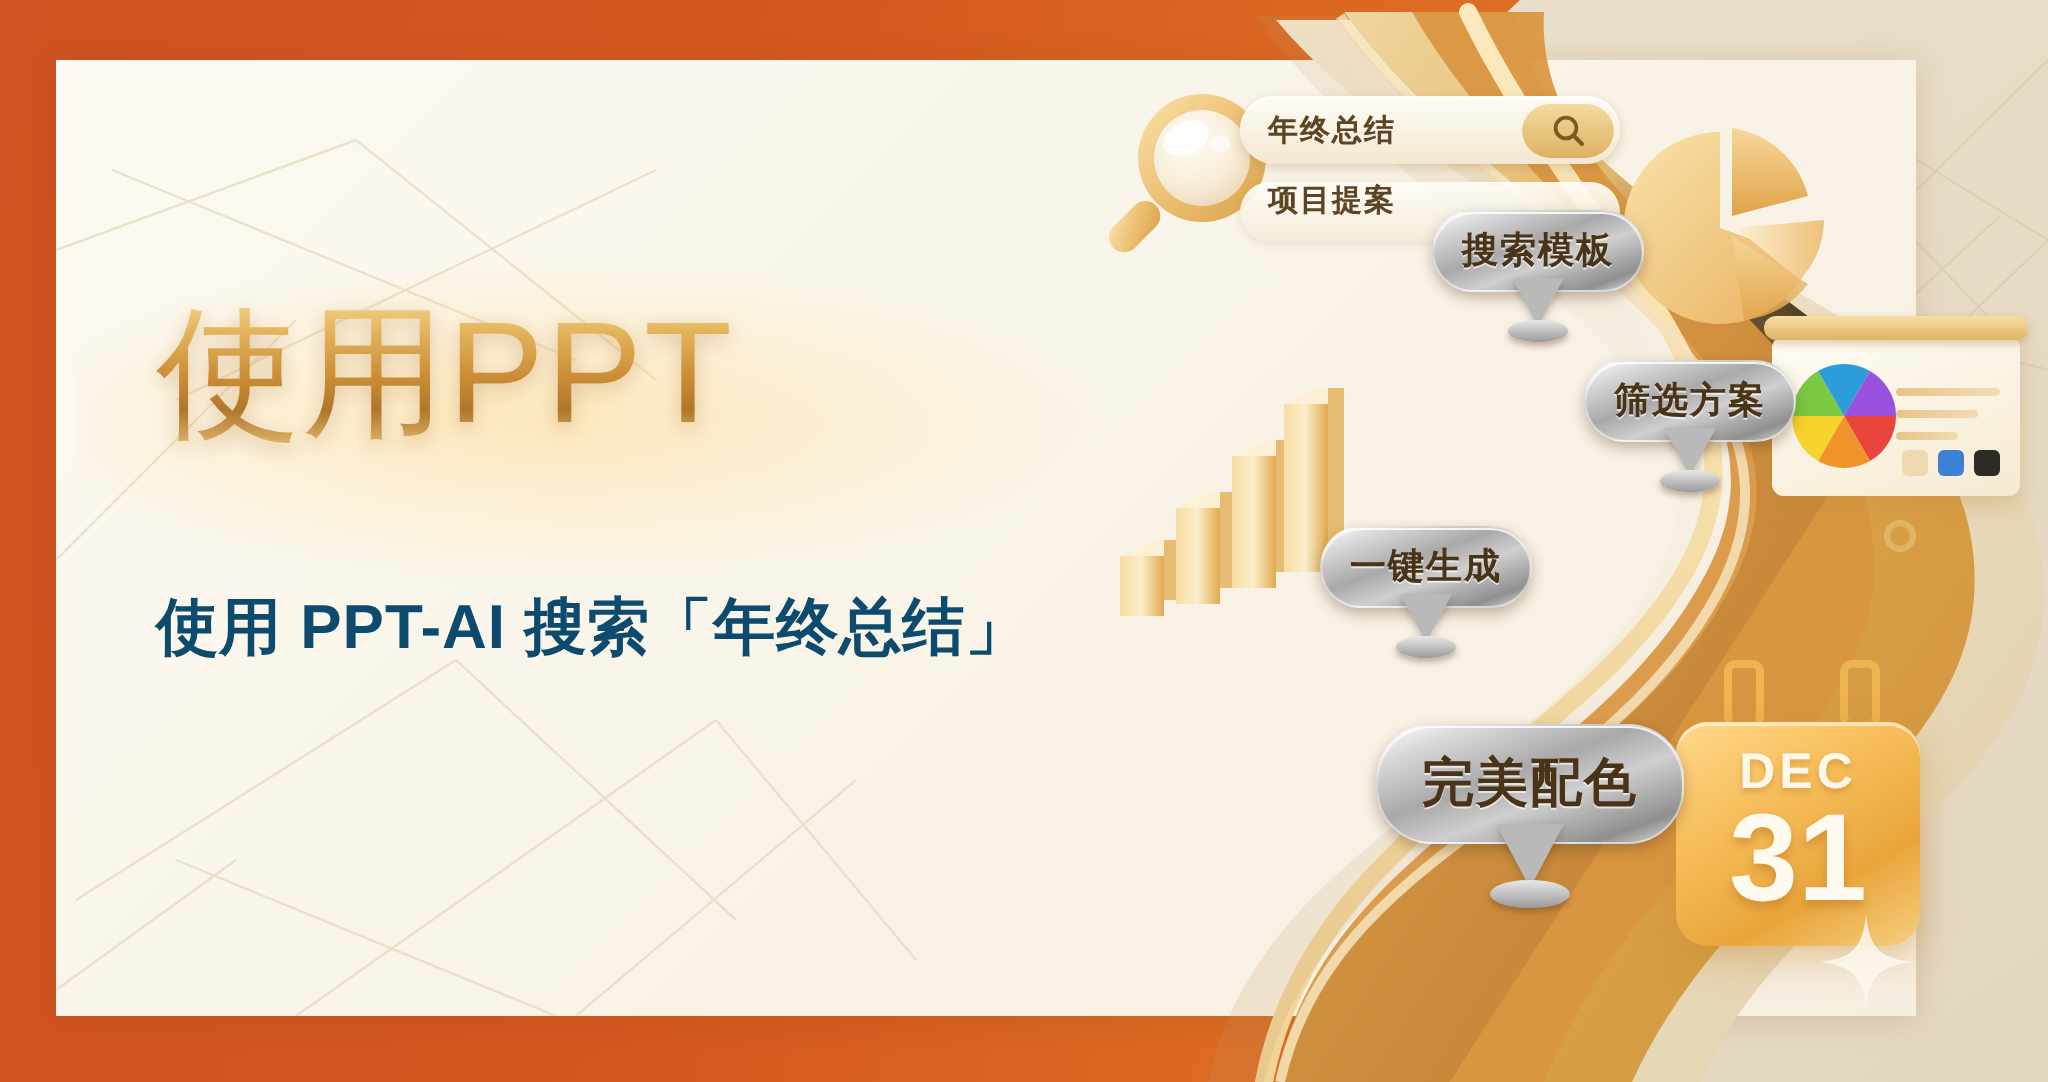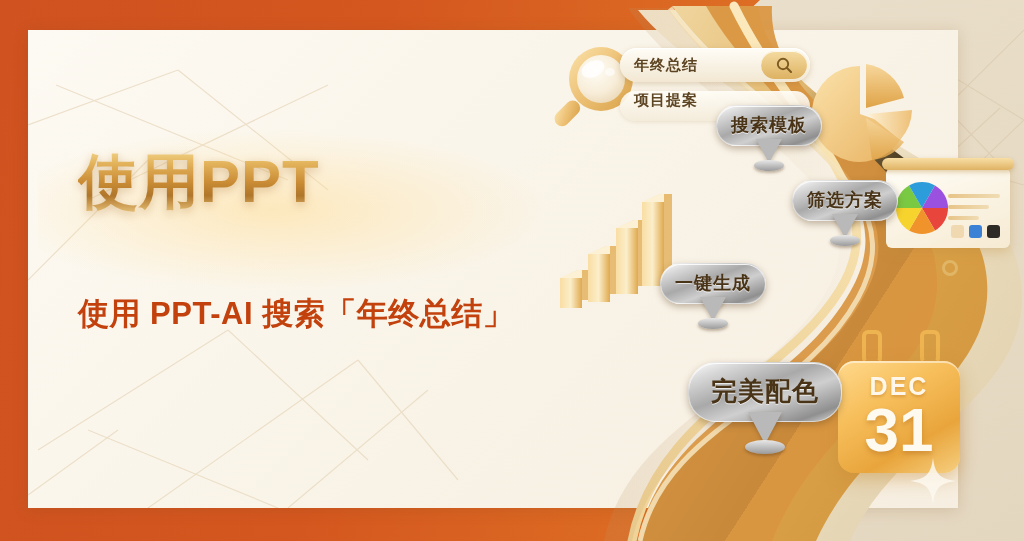--- a/index.html
+++ b/index.html
@@ -29,35 +29,35 @@
     position:absolute;left:28px;top:30px;width:930px;height:478px;
     background:linear-gradient(135deg,#fdfaf3 0%,#faf5ea 40%,#f6eee0 100%);
     box-shadow:0 2px 14px rgba(120,70,30,.18);
   }
   .card-lines{position:absolute;inset:0;overflow:hidden;opacity:.85;}
 
   
   .left-pane{position:absolute;left:28px;top:30px;width:540px;height:478px;overflow:hidden;}
   .title{
     position:absolute;left:50px;top:120px;
-    font-size:60px;font-weight:bold;letter-spacing:1px;
+    font-size:72px;font-weight:normal;letter-spacing:1px;
     line-height:1.05;white-space:nowrap;
     background:linear-gradient(180deg,#f3d48a 0%,#e2b25a 22%,#c98b34 52%,#b0762a 72%,#e6c078 100%);
     -webkit-background-clip:text;background-clip:text;color:transparent;
     -webkit-text-fill-color:transparent;
     filter:drop-shadow(0 3px 5px rgba(170,110,40,.35));
   }
   .title-glow{
     position:absolute;left:10px;top:95px;width:520px;height:170px;
     background:radial-gradient(ellipse at 45% 50%,rgba(255,221,150,.55) 0%,rgba(255,221,150,0) 68%);
     pointer-events:none;
   }
   .subtitle{
     position:absolute;left:50px;top:262px;width:470px;
-    color:#c2410c;font-size:31px;font-weight:bold;line-height:1.42;
+    color:#0c4a6e;font-size:31px;font-weight:bold;line-height:1.42;
     letter-spacing:.5px;
   }
 
   
   .illus{position:absolute;left:520px;top:0;width:504px;height:541px;}
 
   .road-wrap{position:absolute;left:0;top:0;width:504px;height:541px;}
 
   
   .pin{position:absolute;}

